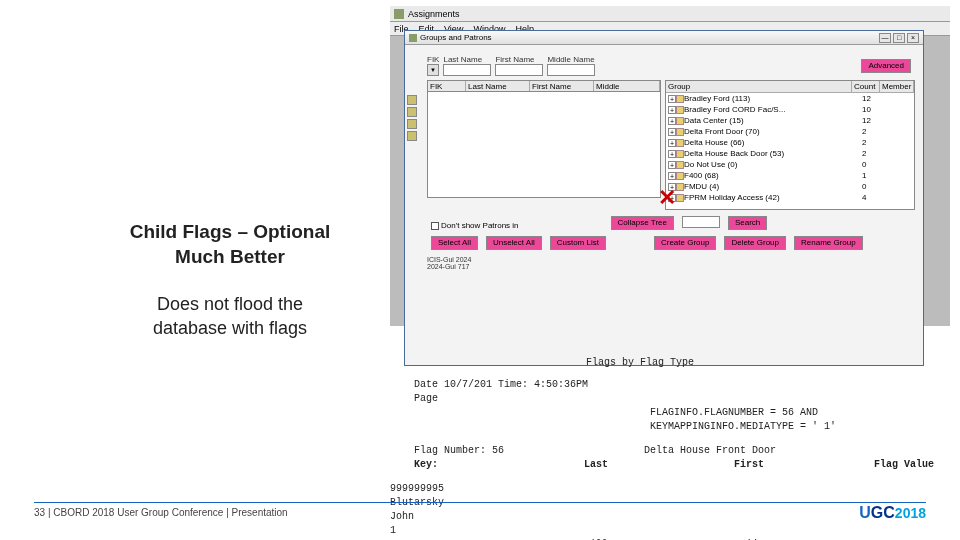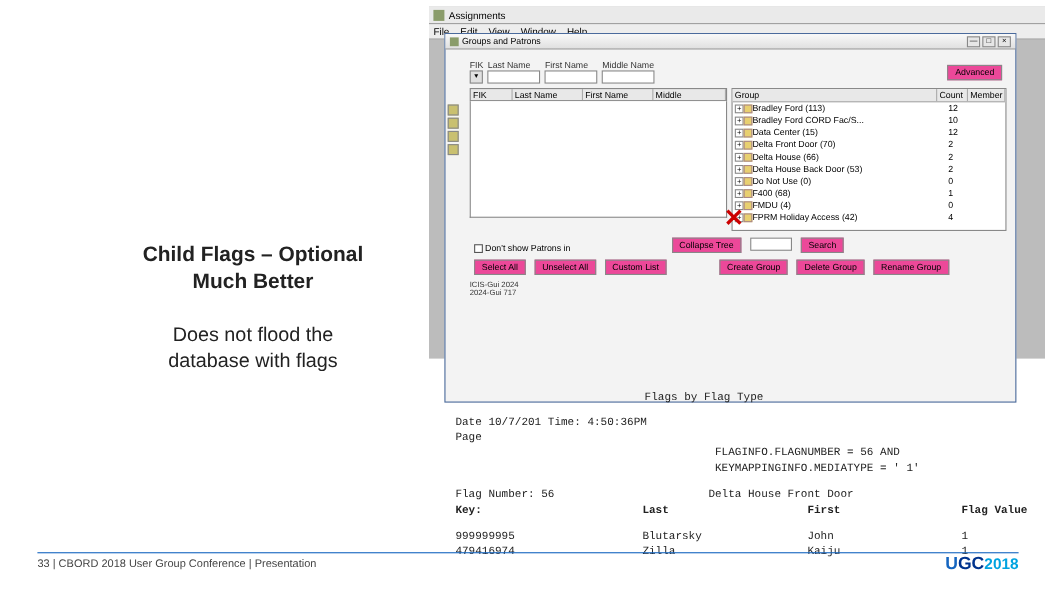--- a/index.html
+++ b/index.html
@@ -268,21 +268,21 @@
     </div>
   <div style="display:flex;font-weight:bold;">
       <span style="width:24px;"></span>
       <span style="width:170px;">Key:</span>
       <span style="width:150px;">Last</span>
       <span style="width:140px;">First</span>
       <span>Flag Value</span>
     </div>
   <div style="height:10px;"></div>
   <div id="report-rows">
-      <div style="display: flex;">
+      <div style="display: flex; flex-direction: column;">
         <span style="width:24px;"></span>
         <span style="width:170px;">999999995</span>
         <span style="width:150px;">Blutarsky</span>
         <span style="width:140px;">John</span>
         <span>1</span>
       </div>
       <div style="display: flex;">
         <span style="width:24px;"></span>
         <span style="width:170px;">479416974</span>
         <span style="width:150px;">Zilla</span>

